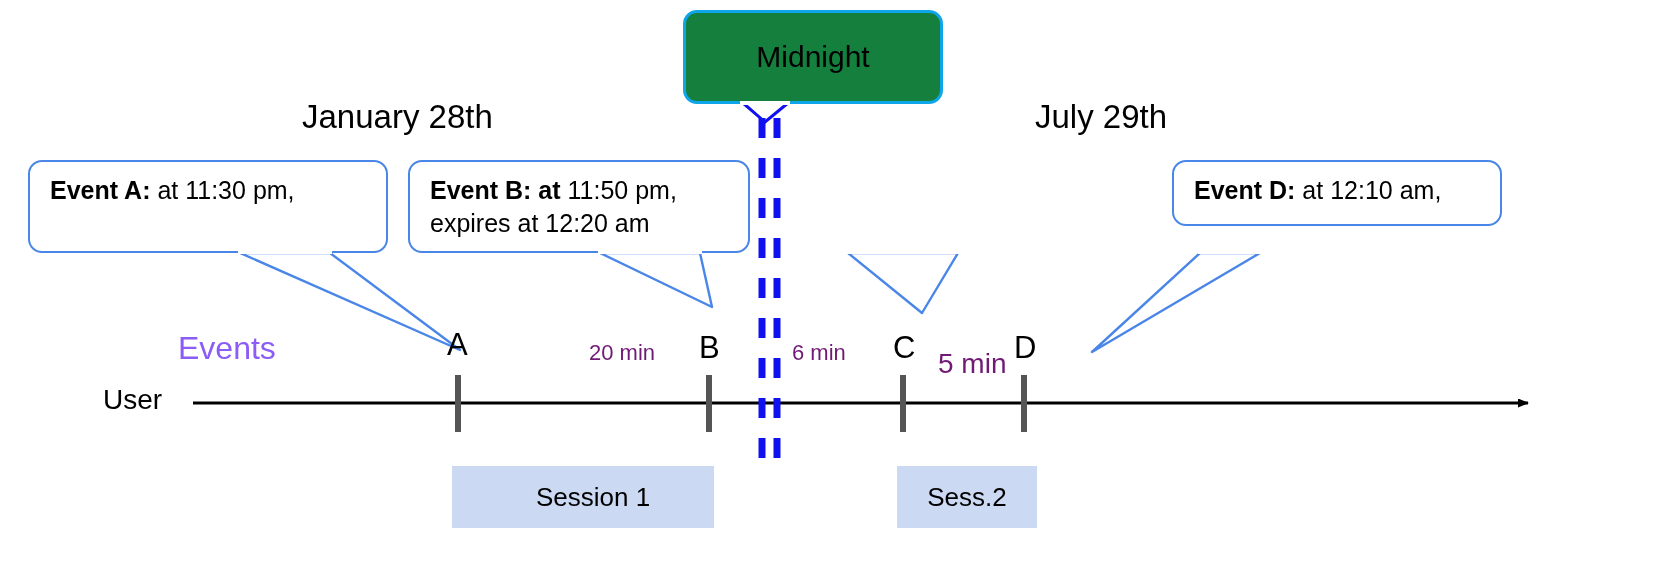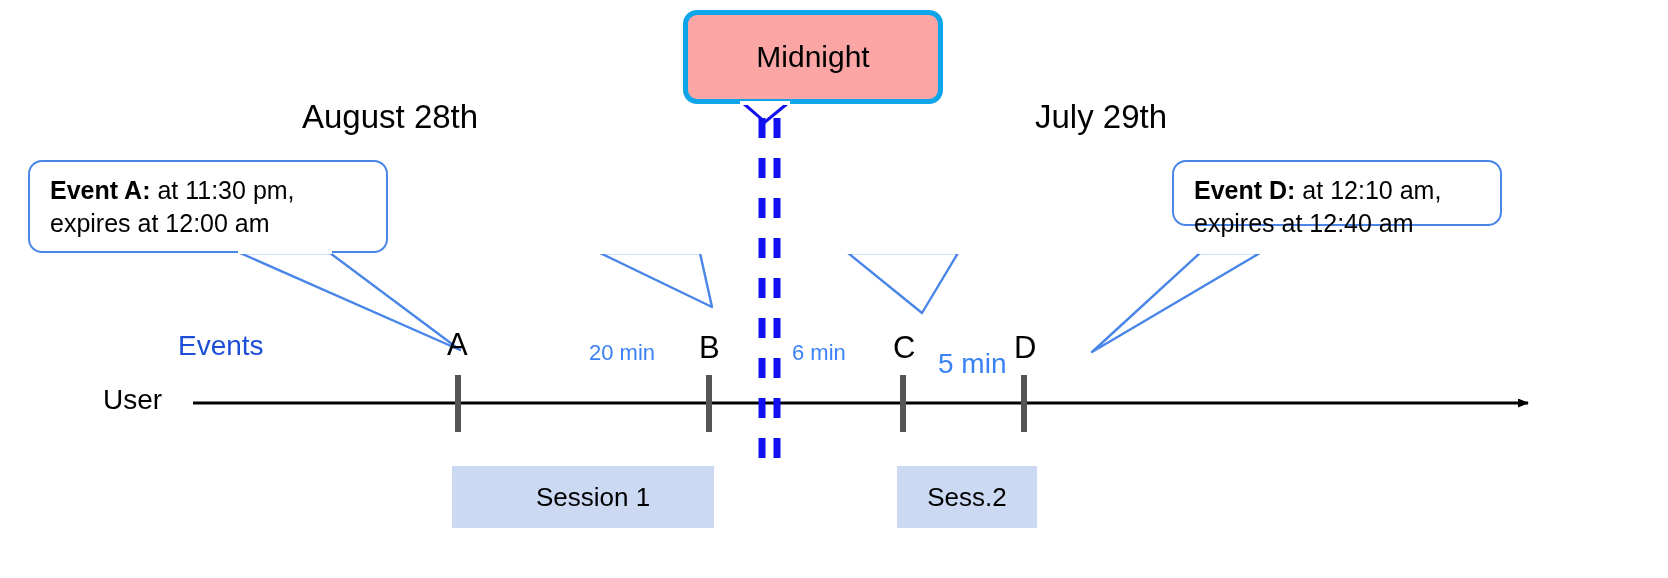--- a/index.html
+++ b/index.html
@@ -35,57 +35,57 @@
     font-size: 25px;
     line-height: 1.32;
     padding: 12px 8px 10px 20px;
     color: #000000;
     white-space: nowrap;
   }
   .callout b { font-weight: bold; }
   .midnight-box {
     position: absolute;
     box-sizing: border-box;
-    border: 5px solid #0ea5e9;
+    border: 3px solid #0ea5e9;
     border-radius: 14px;
-    background: #fca5a5;
+    background: #15803d;
     font-size: 30px;
     color: #000000;
     display: flex;
     align-items: center;
     justify-content: center;
   }
   .date-label {
     position: absolute;
     font-size: 33px;
     color: #000000;
     white-space: nowrap;
   }
   .axis-label {
     position: absolute;
     font-size: 28px;
     color: #000000;
     white-space: nowrap;
   }
   .events-label {
     position: absolute;
-    font-size: 28px;
-    color: #1d4ed8;
+    font-size: 32px;
+    color: #8b5cf6;
     white-space: nowrap;
   }
   .tick-letter {
     position: absolute;
     font-size: 31px;
     color: #000000;
     white-space: nowrap;
   }
   .gap-label {
     position: absolute;
     font-size: 22px;
-    color: #3b82f6;
+    color: #701a75;
     white-space: nowrap;
     text-align: center;
   }
   .gap-label.small { font-size: 28px; }
   .session-box {
     position: absolute;
     box-sizing: border-box;
     background: #ccd9f3;
     display: flex;
     align-items: center;
@@ -97,33 +97,35 @@
 </style>
 </head>
 <body>
 
 <div id="canvas">
 
   <div class="midnight-box" style="left:683px; top:10px; width:260px; height:94px;">
     <span>Midnight</span>
   </div>
 
-  <div class="date-label" style="left:302px; top:98px;">August 28th</div>
+  <div class="date-label" style="left:302px; top:98px;">January 28th</div>
   <div class="date-label" style="left:1035px; top:98px;">July 29th</div>
 
   <div class="callout" style="left:28px; top:160px; width:360px; height:93px;">
     <div><b>Event A:</b><span> at 11:30 pm,</span></div>
-    <div>expires at 12:00 am</div>
   </div>
 
+  <div class="callout" style="left:408px; top:160px; width:342px; height:93px;">
+    <div><b>Event B: at</b><span> 11:50 pm,</span></div>
+    <div>expires at 12:20 am</div>
+  </div>
 
 
   <div class="callout" style="left:1172px; top:160px; width:330px; height:66px;">
     <div><b>Event D:</b><span>  at 12:10 am,</span></div>
-    <div>expires at 12:40 am</div>
   </div>
 
   <svg class="layer" viewBox="0 0 1668 578" xmlns="http://www.w3.org/2000/svg">
     <defs>
       <marker id="arrowend" markerWidth="11" markerHeight="9" refX="10" refY="4.5" orient="auto" markerUnits="userSpaceOnUse">
         <path d="M0,0 L11,4.5 L0,9 z" fill="#000000"></path>
       </marker>
     </defs>
 
     <g>

